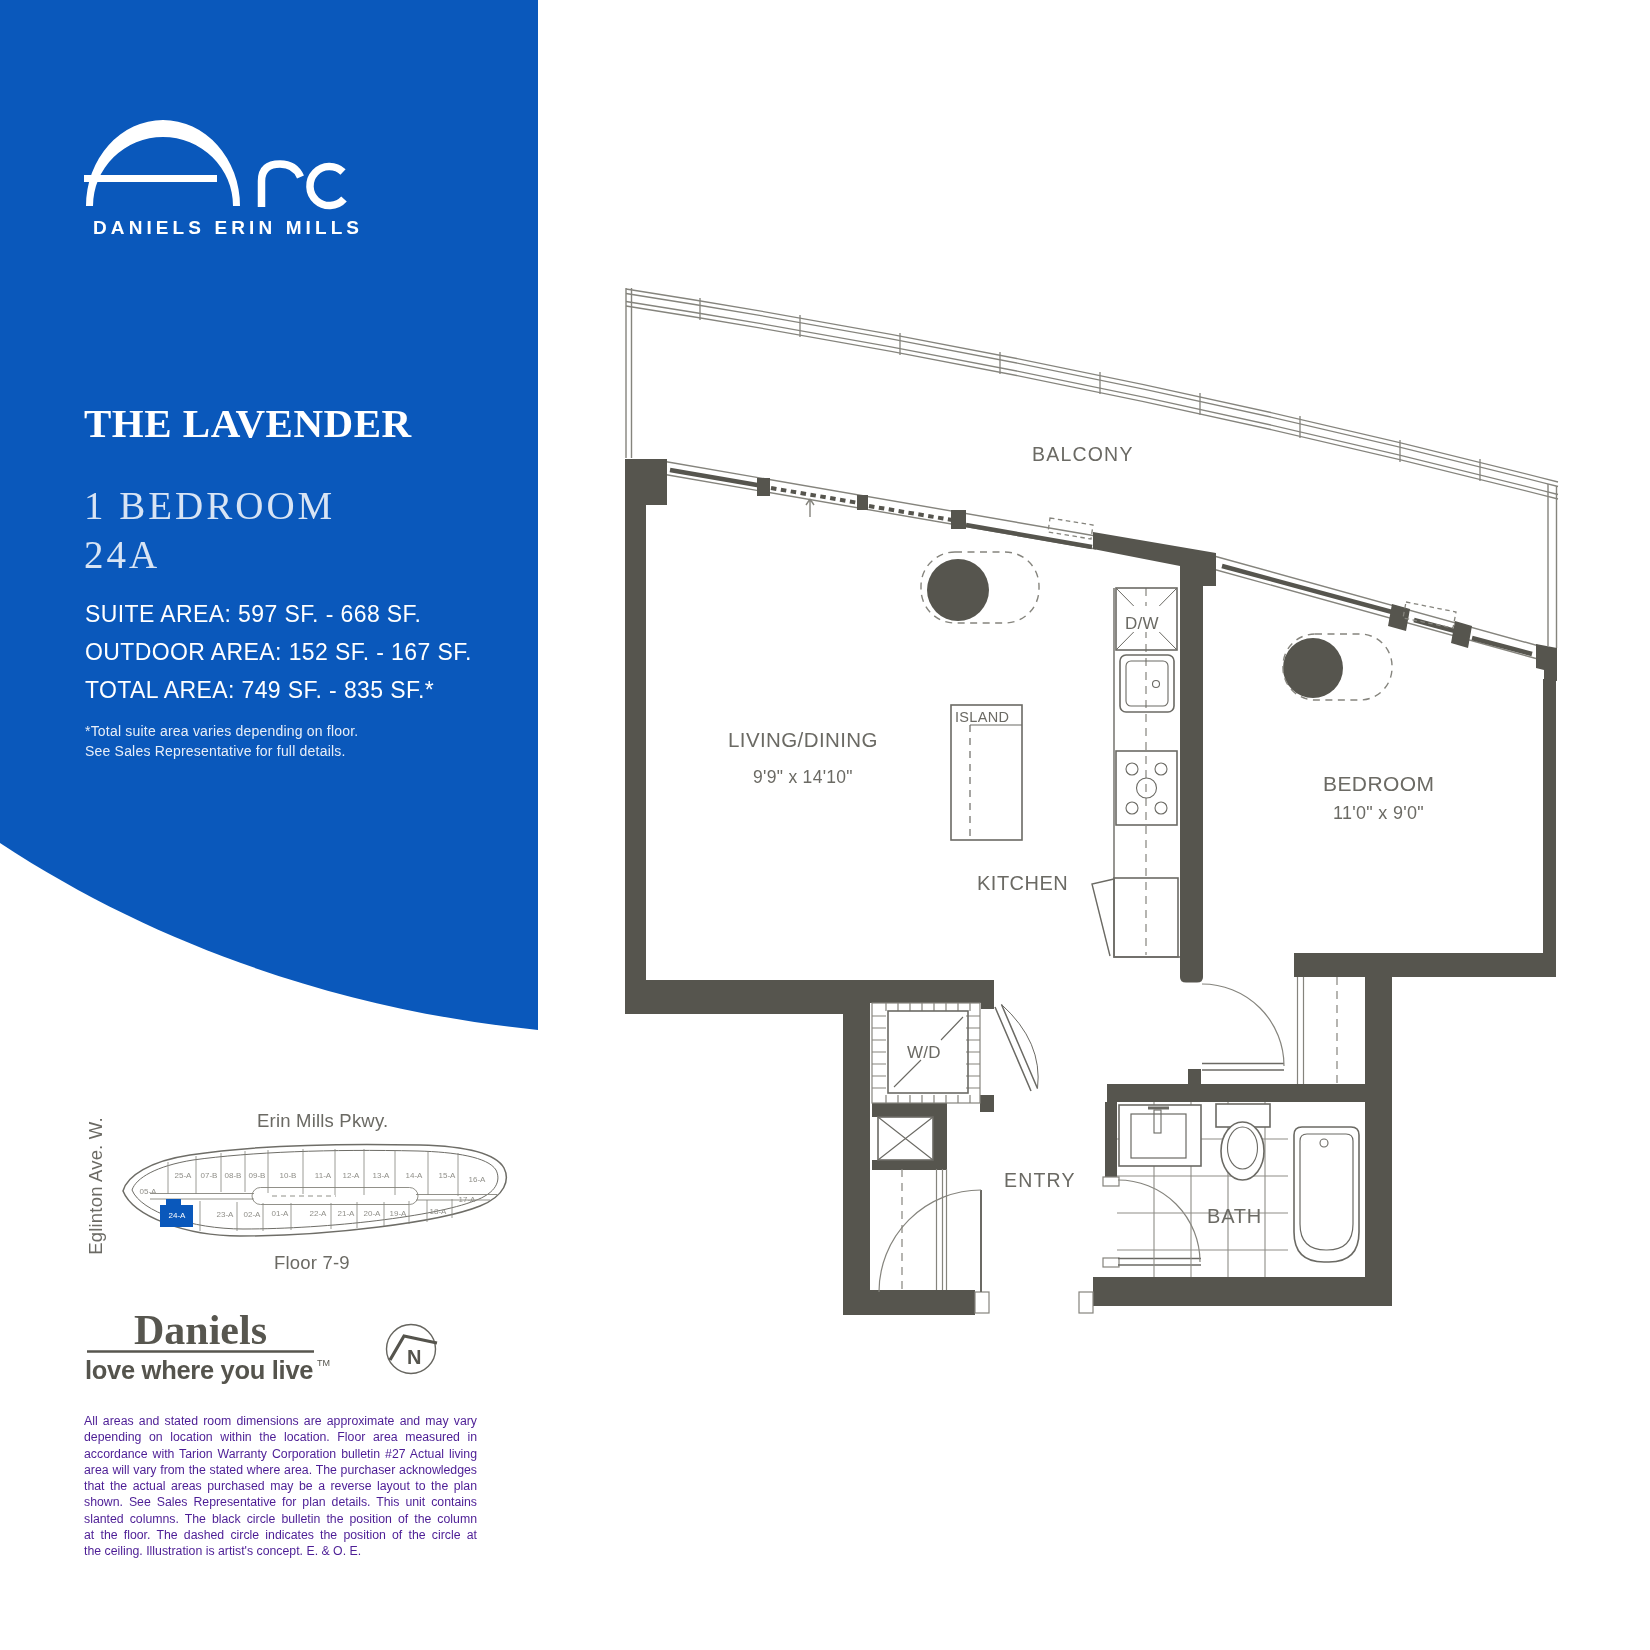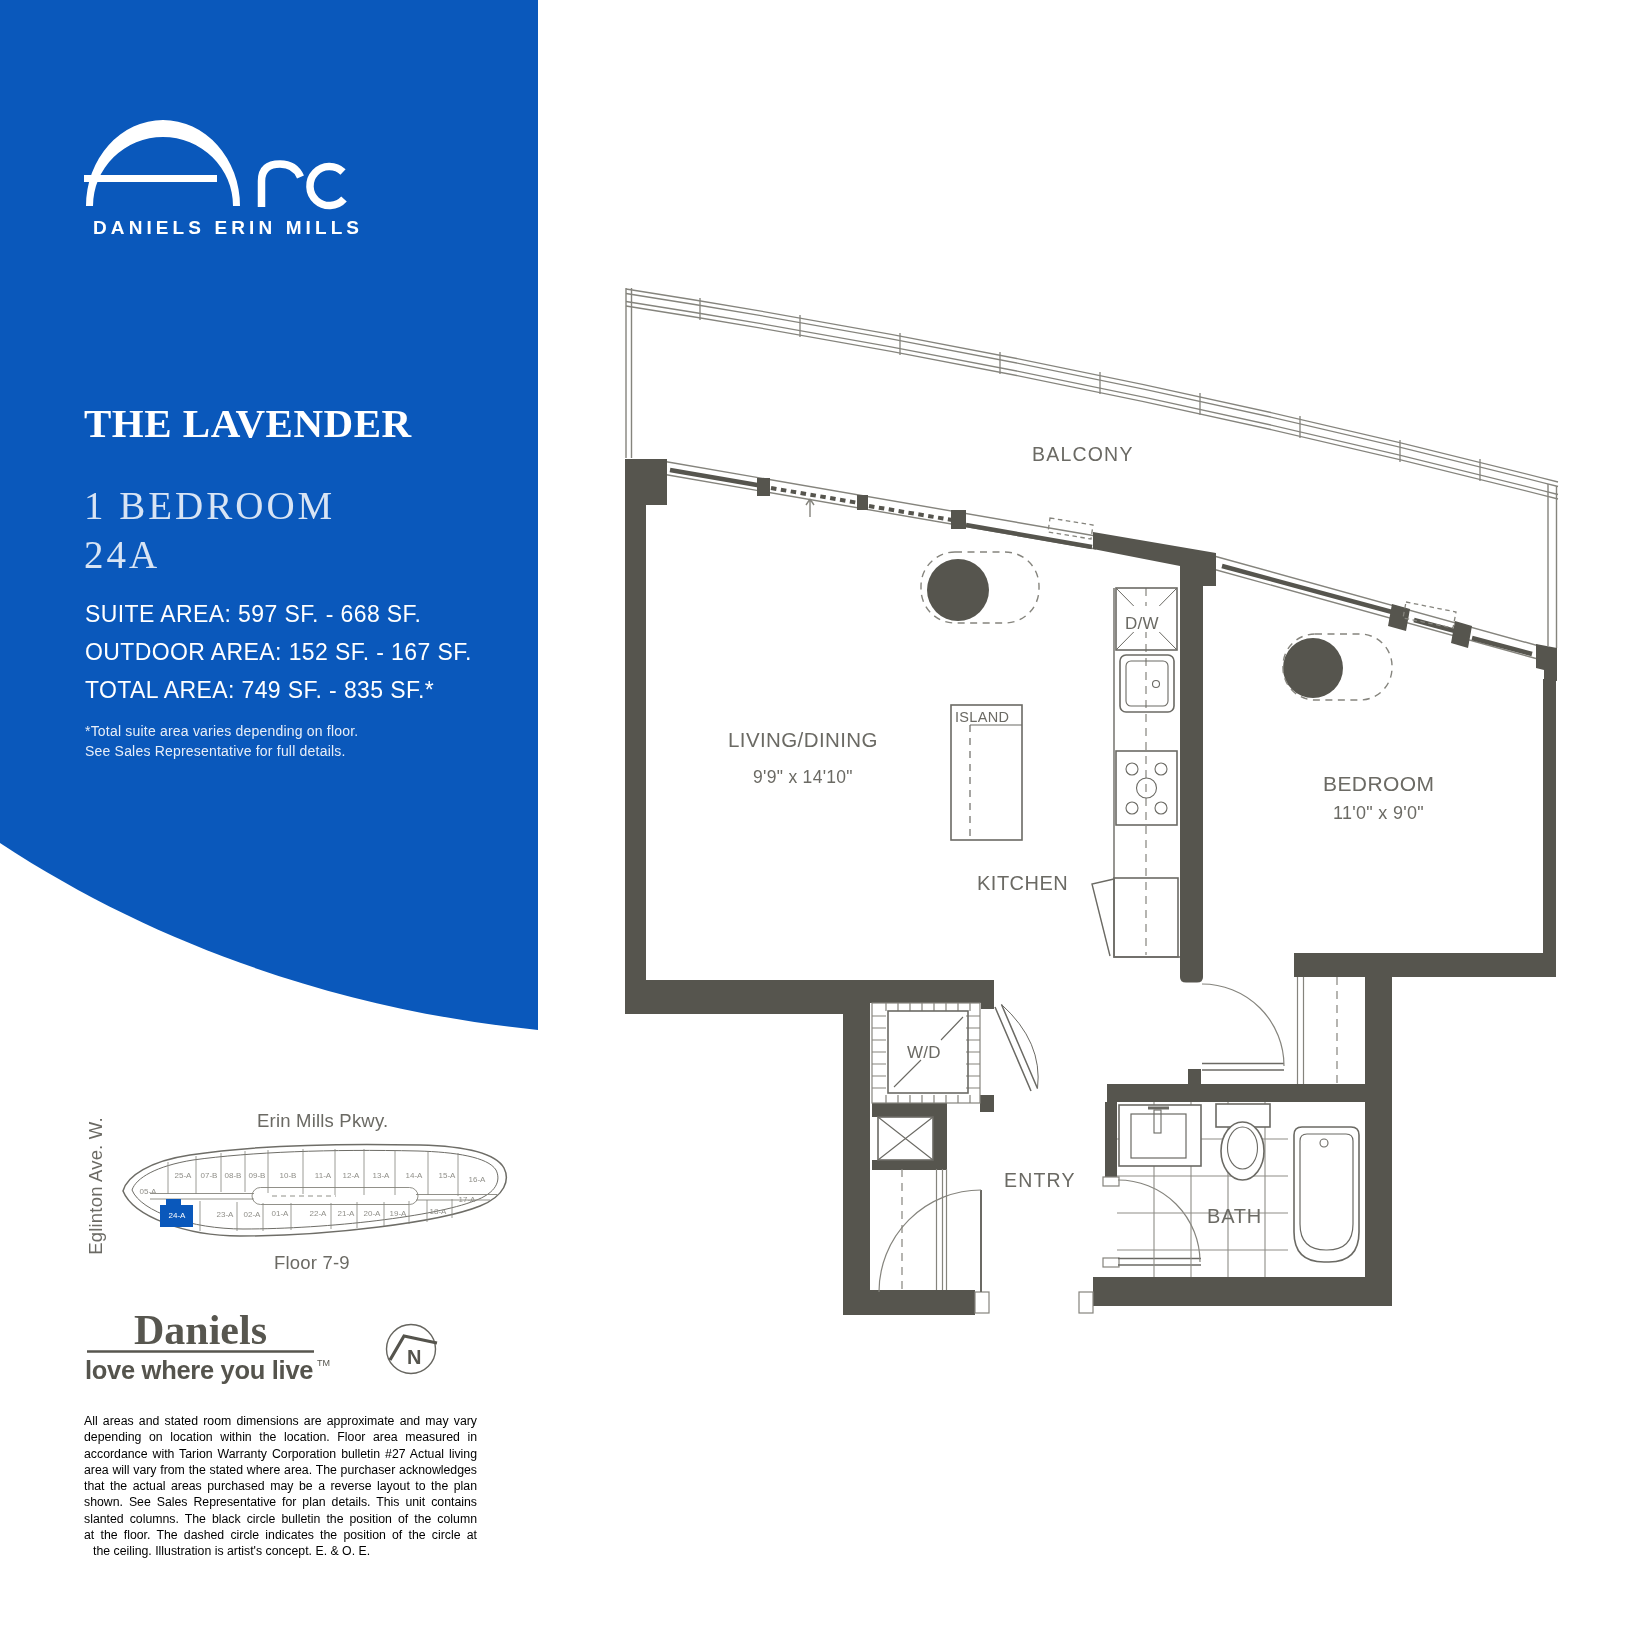--- a/index.html
+++ b/index.html
@@ -1,21 +1,21 @@
 <!DOCTYPE html>
 <html><head>
 <meta charset="utf-8">
 <style>
   html,body{margin:0;padding:0;background:#ffffff;}
   body{width:1650px;height:1650px;position:relative;font-family:"Liberation Sans",sans-serif;}
   svg text{font-family:"Liberation Sans",sans-serif;}
   .serif{font-family:"Liberation Serif",serif;}
-  #disc{position:absolute;left:84px;top:1413px;width:393px;color:#000000;font-size:12.3px;line-height:16.3px;letter-spacing:0px;}
+  #disc{position:absolute;left:84px;top:1413px;width:393px;color:#4c1d95;font-size:12.3px;line-height:16.3px;letter-spacing:0px;}
   #disc div{text-align:justify;text-align-last:justify;}
-  #disc div.last{text-align-last:left;margin-left:9px;}
+  #disc div.last{text-align-last:left;}
 </style>
 </head>
 <body>
 <svg width="1650" height="1650" viewBox="0 0 1650 1650" xmlns="http://www.w3.org/2000/svg">
 
 <path d="M0,0 H538 V1030 C360,1012 170,955 0,843 Z" fill="#0a58bb"></path>
 
 <path d="M86,206 A77,86 0 0 1 240,206 L233,206 A70,69 0 0 0 93,206 Z" fill="#ffffff"></path>
 
 <rect x="84" y="175" width="133" height="7" fill="#ffffff"></rect>

